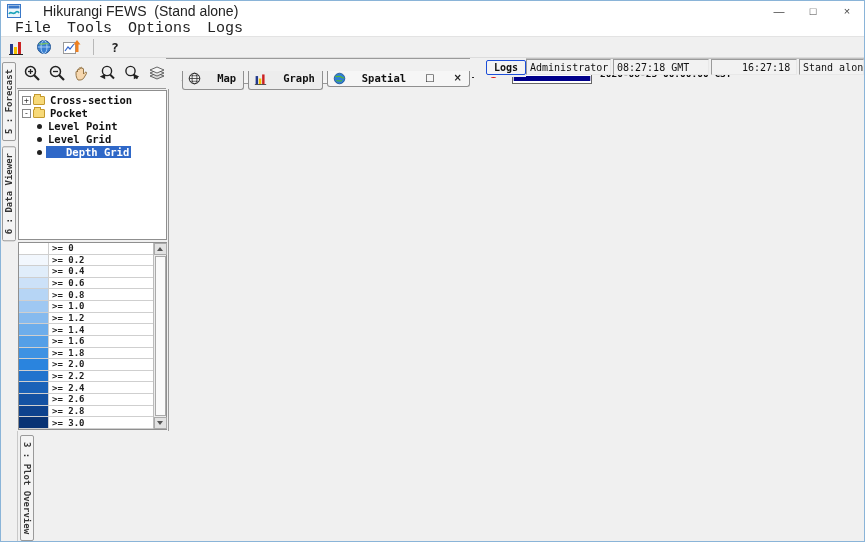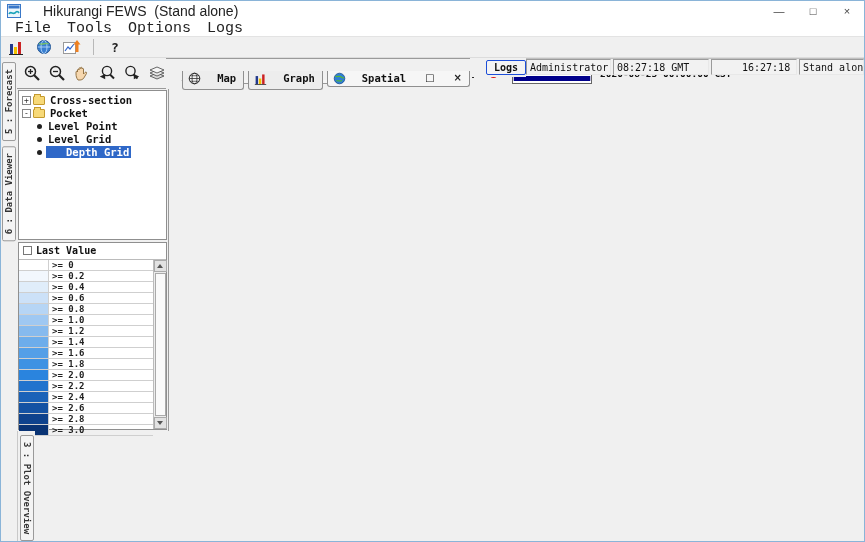--- a/index.html
+++ b/index.html
@@ -315,24 +315,20 @@
               <span class="tlabel">Level Grid</span>
             </div>
             <div class="trow sel">
               <span class="tindent"></span>
                 <span class="tbullet"></span>
               <span class="tlabel">Depth Grid</span>
             </div>
           </div>
 
           <div class="legendbox">
-            <div class="legendhdr">
-              <span class="chk"></span>
-              <span>Last Value</span>
-            </div>
             <div class="legendbody">
               <div class="legendrows">
                 <div class="lrow">
                     <span class="lsw" style="background: rgb(255, 255, 255);"></span>
                     <span class="llab">&gt;= 0</span>
                   </div>
                 <div class="lrow">
                     <span class="lsw" style="background: rgb(242, 247, 253);"></span>
                     <span class="llab">&gt;= 0.2</span>
                   </div>

